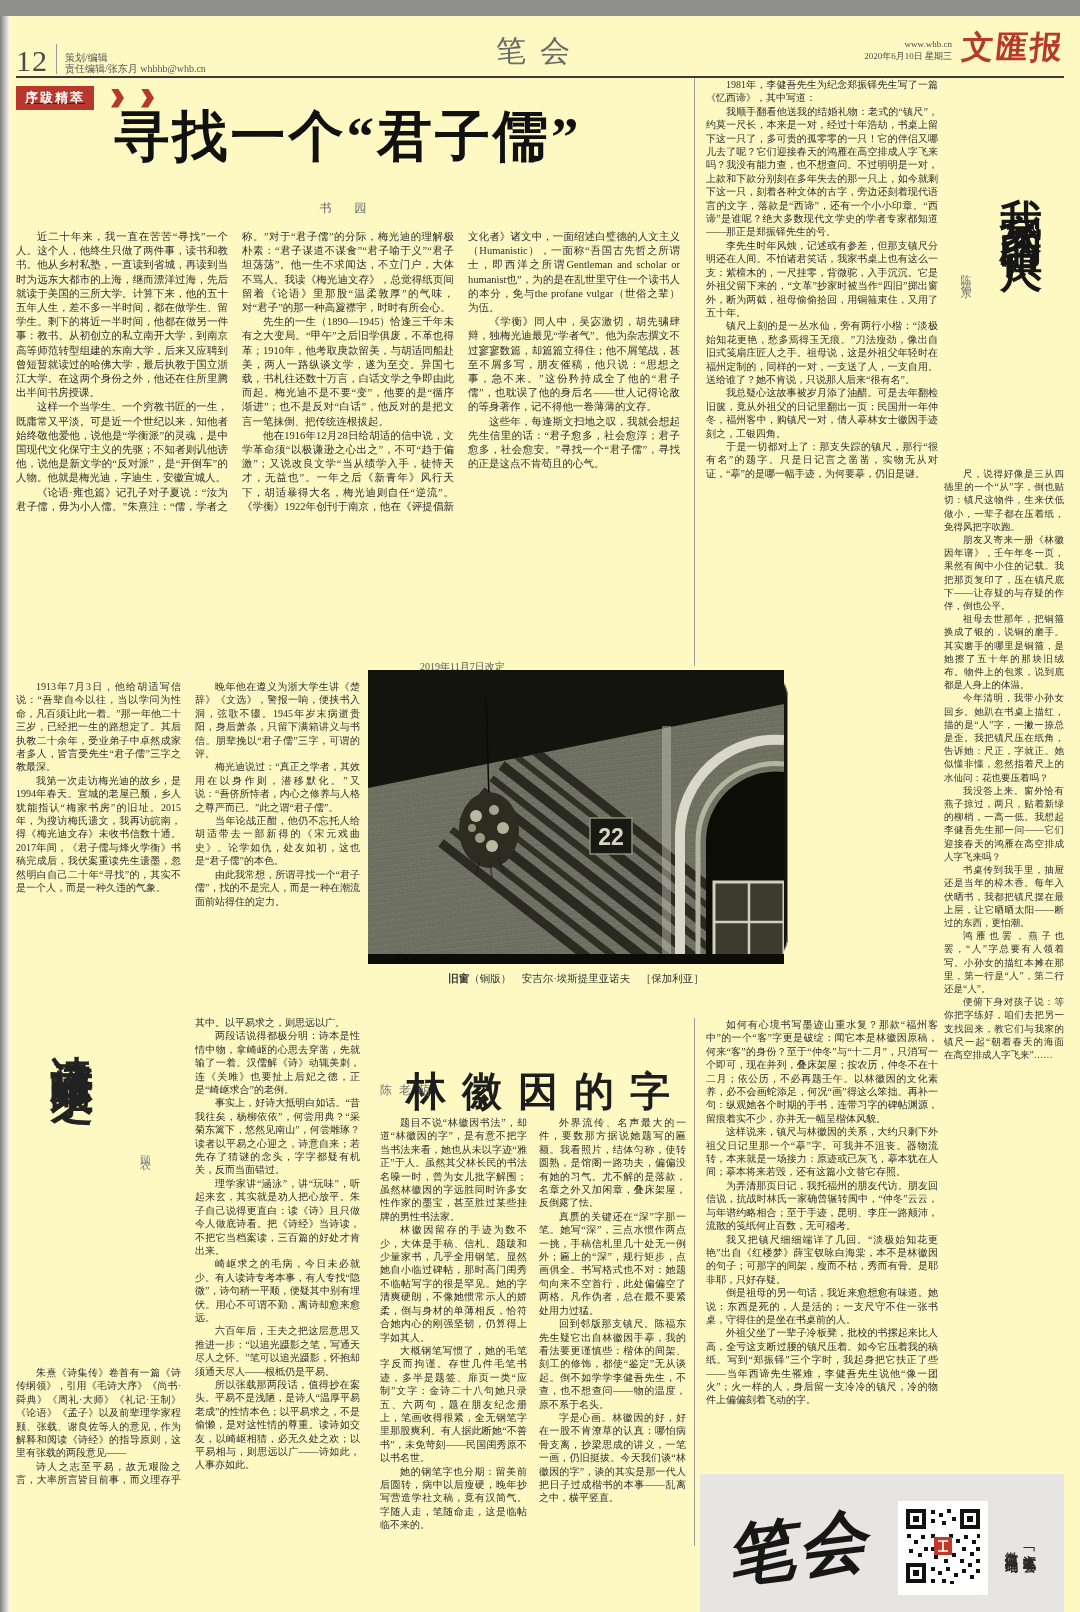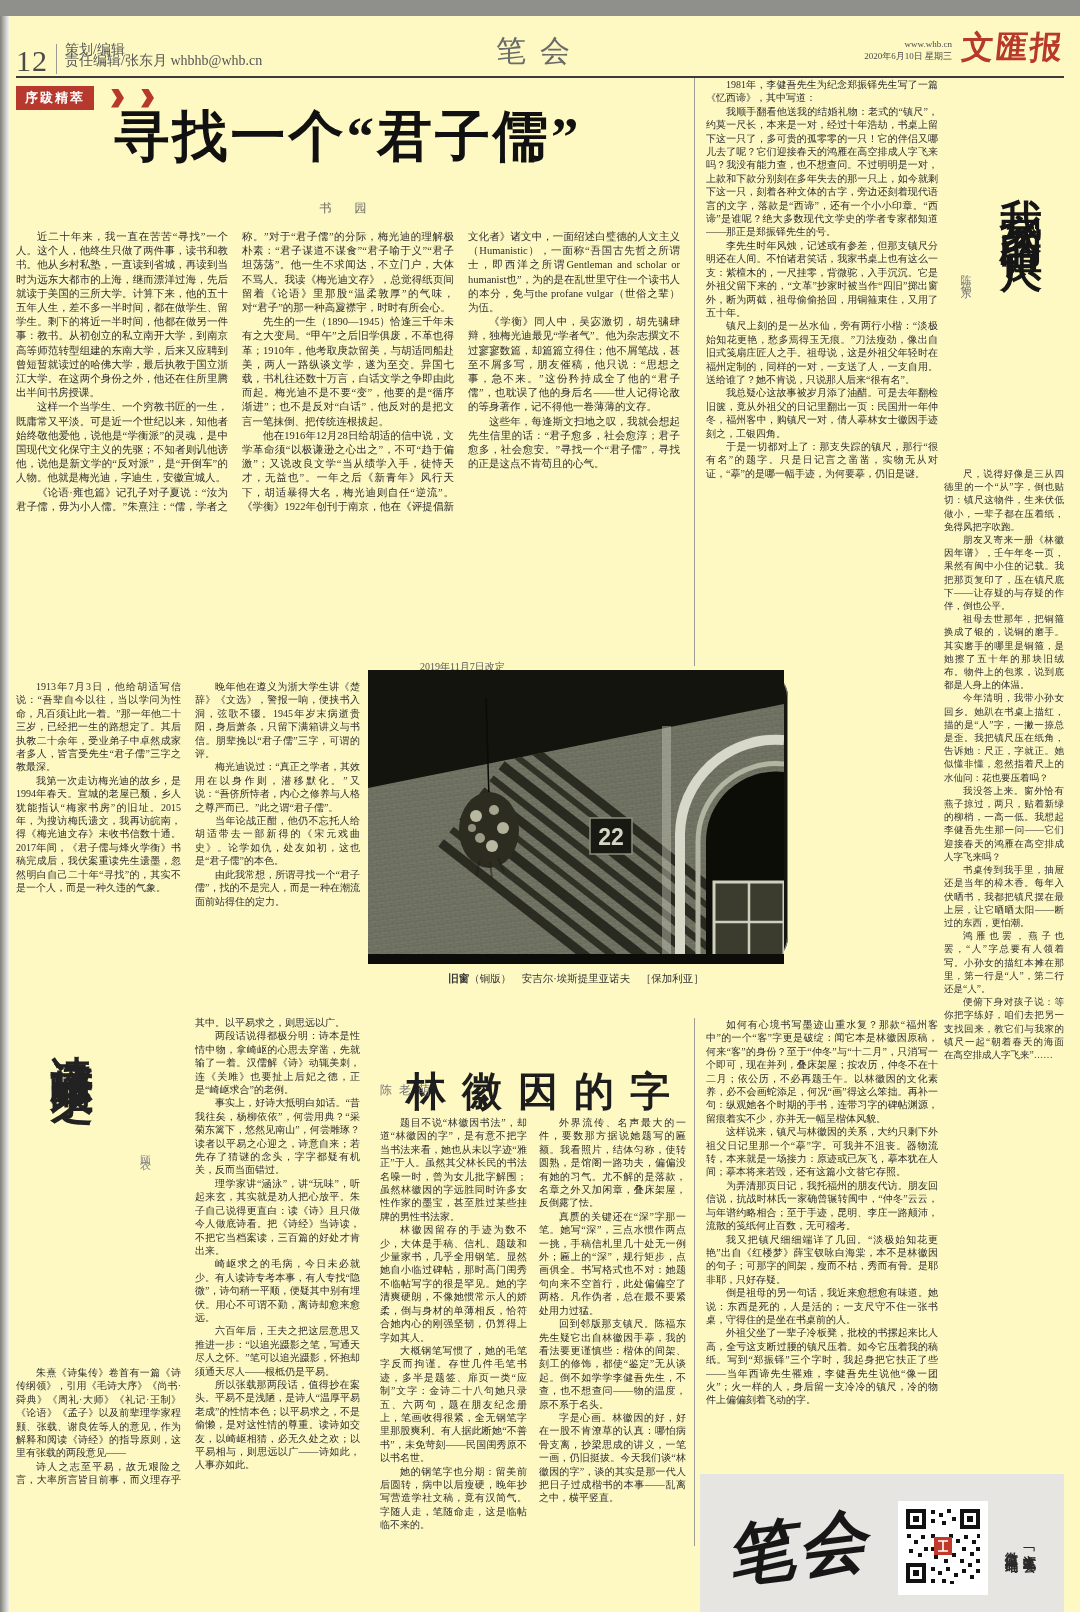--- a/index.html
+++ b/index.html
@@ -5,29 +5,29 @@
   html,body{margin:0;padding:0;background:#8f8f8b;}
   .page{position:relative;width:1080px;height:1612px;margin:16px auto;background:#fef9c3;overflow:hidden;
         font-family:"Liberation Serif","DejaVu Serif",serif;color:#2b2b2b;}
   .scan-edge{position:absolute;left:0;top:0;width:10px;height:100%;
         background:linear-gradient(to right,#7f7f7b,#cfcfcb 60%,#fbfaf7);}
   
   .header{position:absolute;left:16px;top:20px;width:1048px;height:40px;
         border-bottom:2px solid #3b3b3b;display:flex;align-items:flex-end;}
   .pageno{font-size:30px;color:#4a4a4a;line-height:30px;letter-spacing:1px;}
   .hdr-div{width:1px;height:30px;background:#9a9a96;margin:0 8px 2px 8px;}
-  .hdr-left{font-size:14px;color:#555;line-height:11px;padding-bottom:10px;}
+  .hdr-left{font-size:10px;color:#555;line-height:11px;padding-bottom:2px;}
   .hdr-center{position:absolute;left:0;right:0;text-align:center;bottom:4px;
         font-size:30px;color:#6b6b69;letter-spacing:14px;font-weight:400;}
   .hdr-right{margin-left:auto;display:flex;align-items:flex-end;gap:10px;padding-bottom:14px;}
   .hdr-dates{font-size:9px;color:#4a4a4a;text-align:right;line-height:12px;}
   .masthead{font-size:32px;font-weight:bold;color:#b7382c;transform:skewX(-6deg);
         letter-spacing:2px;line-height:30px;font-family:"Liberation Serif",serif;}
   
-  .badge{position:absolute;left:16px;top:70px;display:flex;align-items:center;gap:17px;}
+  .badge{position:absolute;left:16px;top:70px;display:flex;align-items:center;gap:17px;text-decoration:underline;}
   .badge-box{background:#b7382c;color:#fff;font-size:13px;font-weight:bold;
         padding:3px 9px;letter-spacing:2px;font-family:"Liberation Sans",sans-serif;}
   .chev{width:13px;height:19px;background:#b7382c;
         clip-path:polygon(0 0,55% 0,100% 50%,55% 100%,0 100%,45% 50%);}
   
   .headline{position:absolute;left:16px;top:88px;width:664px;text-align:center;
         font-size:55px;font-weight:bold;color:#111;letter-spacing:3px;line-height:1.2;}
   .byline{position:absolute;left:16px;top:184px;width:664px;text-align:center;
         font-size:12px;color:#666;letter-spacing:10px;}
   .txt{font-size:10.5px;line-height:14.2px;text-align:justify;color:#2e2e2e;}

